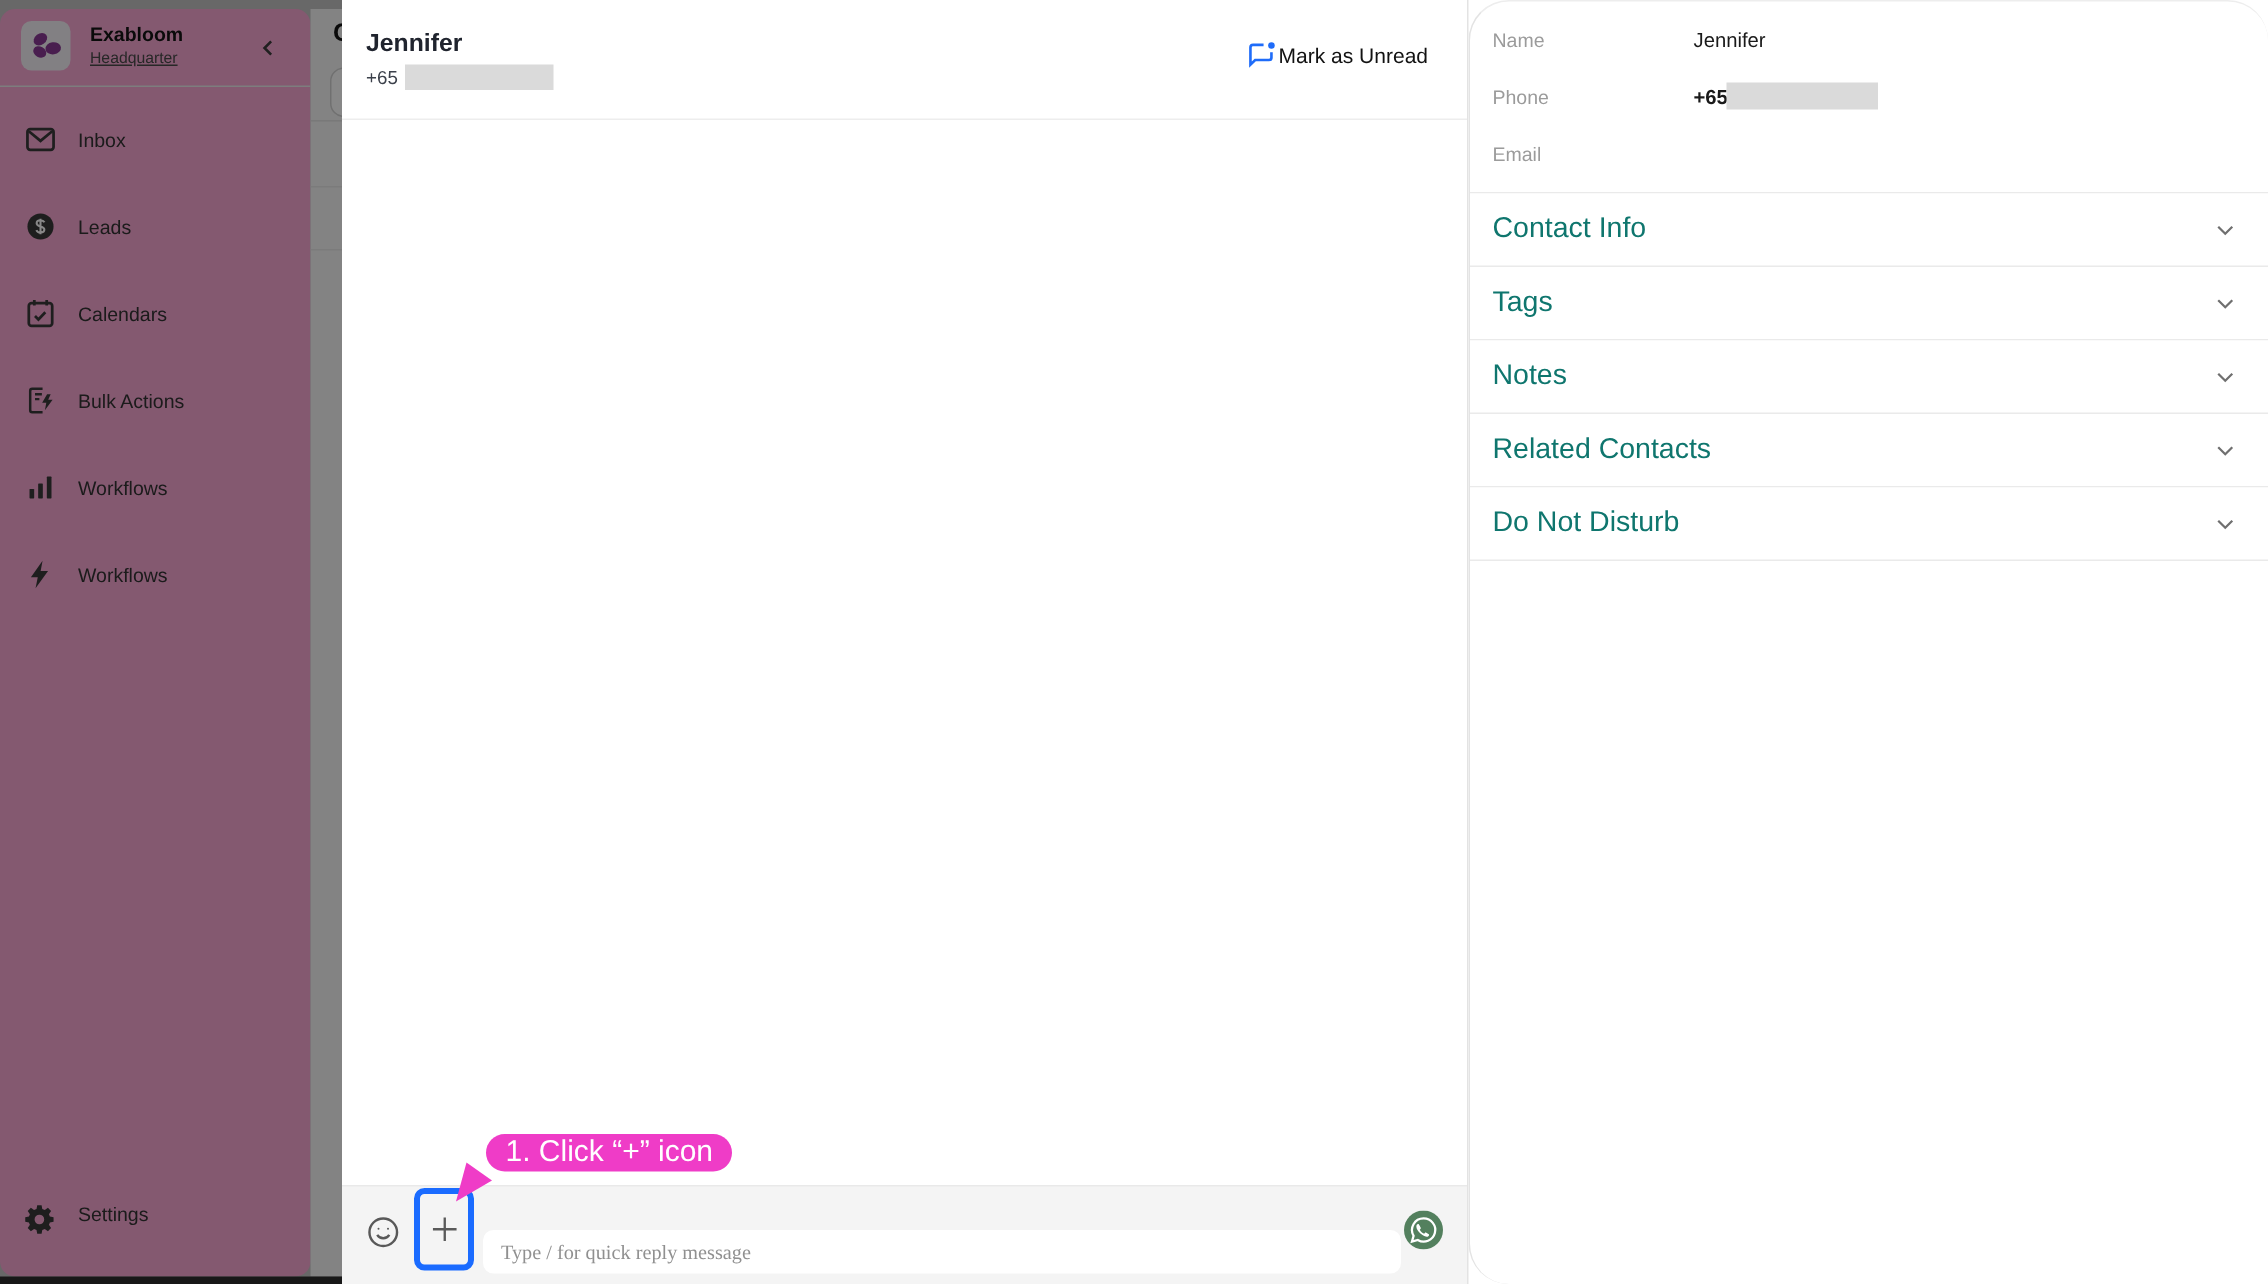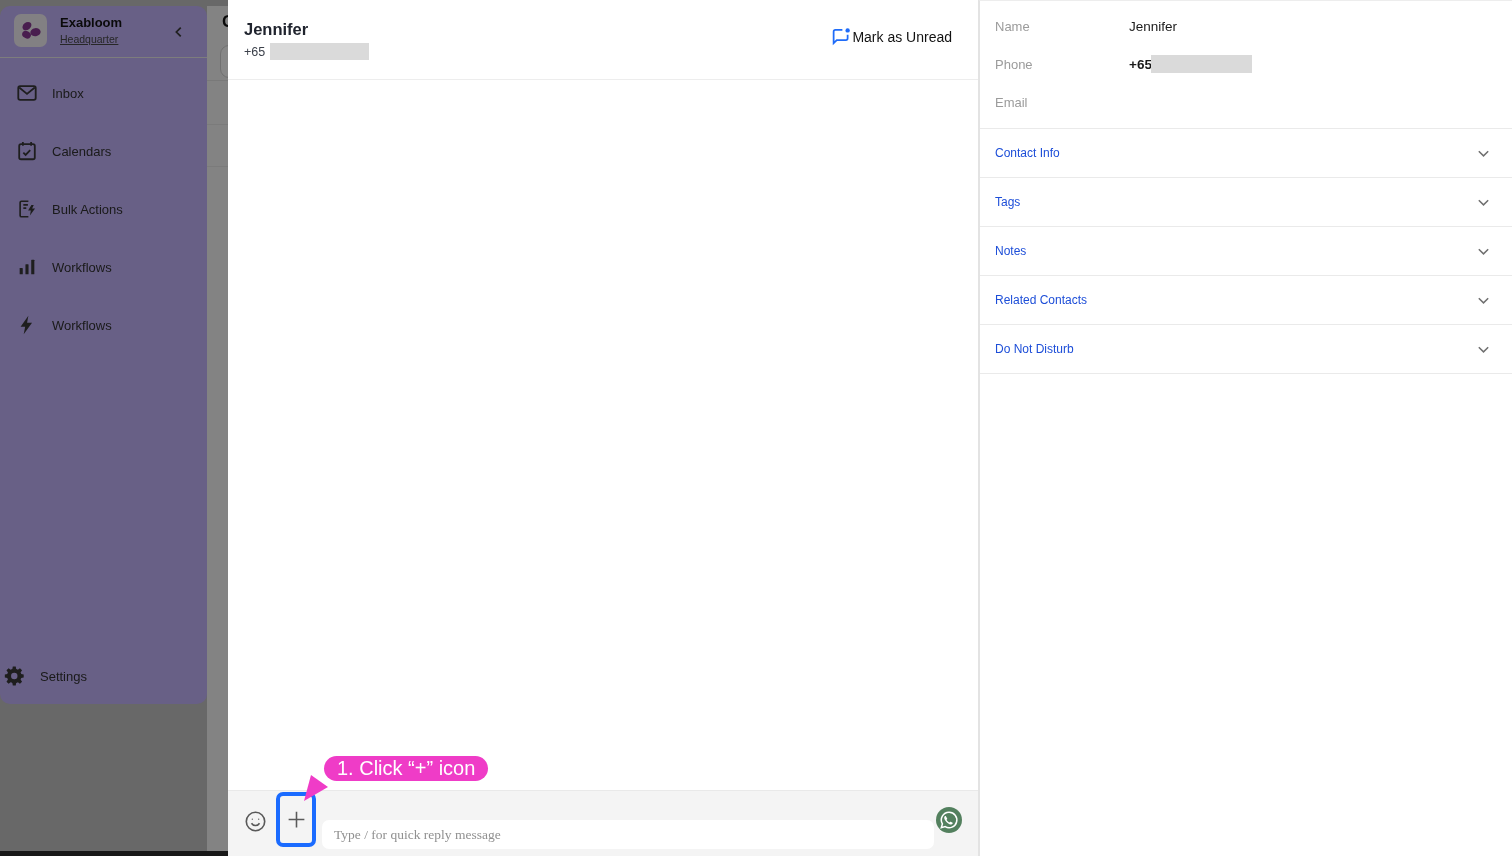--- a/index.html
+++ b/index.html
@@ -4,37 +4,37 @@
 <style>
   * { margin:0; padding:0; box-sizing:border-box; }
   html,body { width:1512px; height:856px; overflow:hidden;
     font-family:"Liberation Sans", sans-serif; background:#fff; }
   .abs { position:absolute; }
 
   
   #left-region { left:0; top:0; width:228px; height:856px; background:#c4c4c4; }
   #left-bottom-gap { left:0; top:851px; width:228px; height:5px; background:#2e2e2e; }
 
-  #sidebar-card { left:0; top:6px; width:207px; height:698px; background:#c4b5fd;
+  #sidebar-card { left:0; top:6px; width:207px; height:845px; background:#f9a8d4;
     border-radius:10px; overflow:hidden; }
   #sidebar-header { position:absolute; left:0; top:0; width:100%; height:52px;
     border-bottom:1px solid #ececec; }
   #logo-square { position:absolute; left:14px; top:8px; width:33px; height:33px;
     background:#f6f1f7; border-radius:7px; display:flex; align-items:center; justify-content:center; }
   #org-name { position:absolute; left:60px; top:9px; font-size:13px; font-weight:bold; color:#141414; }
   #org-sub  { position:absolute; left:60px; top:27px; font-size:10.5px; color:#4a4a4a;text-decoration:underline; }
   #collapse-btn { position:absolute; left:168px; top:15px; width:22px; height:22px;
     display:flex; align-items:center; justify-content:center; cursor:pointer; }
 
   #sidebar-nav { position:absolute; left:0; top:58px; width:100%;text-align:right; }
   .nav-item { height:58px; display:flex; align-items:center; padding-left:16px; cursor:pointer; }
   .nav-item .icn { width:22px; height:22px; color:#3a3a3a; display:flex; align-items:center; justify-content:center; }
   .nav-item .lbl { margin-left:14px; font-size:13px; color:#333333; }
   #settings-item { position:absolute; left:0; bottom:7px; width:100%; height:42px;
-    display:flex; align-items:center; padding-left:4px; cursor:pointer; }
+    display:flex; padding-left:16px; cursor:pointer; }
   #settings-item .icn { width:22px; height:22px; color:#3a3a3a; display:flex; align-items:center; justify-content:center; }
   #settings-item .lbl { margin-left:14px; font-size:13px; color:#333333; }
 
   #conv-strip { left:207px; top:6px; width:21px; height:845px; background:#f7f7f7; overflow:hidden; }
   #conv-heading { position:absolute; left:15px; top:6px; font-size:17px; font-weight:bold; color:#141414; white-space:nowrap; }
   #conv-search { position:absolute; left:13px; top:39px; width:46px; height:33px;
     background:#ffffff; border:1px solid #d4d4d4; border-radius:9px; }
   #conv-strip .strip-sep { position:absolute; left:0; width:100%; height:1px; background:#e9e9e9; }
   #conv-header-sep { position:absolute; left:0; top:74px; width:100%; height:1px; background:#e4e4e4; }
 
@@ -64,28 +64,28 @@
   #whatsapp-btn { position:absolute; left:708px; top:16px; width:26px; height:26px; cursor:pointer; }
 
   
   #annotation-pill { position:absolute; left:96px; top:756px; height:25px; line-height:25px;
     padding:0 13px; background:#ef3cc7; color:#ffffff; font-size:20px; border-radius:13px;
     white-space:nowrap; z-index:60; }
   #annotation-arrow { position:absolute; left:71px; top:774px; z-index:60; }
 
   
   #contact-panel { left:979px; top:0; width:533px; height:856px; background:#ffffff;
-    border-top:1px solid #ededed; }
+    border-top:1px solid #ededed;border-radius:27px; }
   .field-label { position:absolute; left:15px; font-size:13px; color:#9b9b9b; }
   .field-value { position:absolute; left:149px; font-size:13.5px; color:#1a1a1a; }
   #contact-phone-redact { position:absolute; left:171px; top:54px; width:101px; height:18px; }
   #fields-sep { position:absolute; left:0; top:127px; width:100%; height:1px; background:#eaeaea; }
   .section-row { position:absolute; left:0; width:100%; height:49px; display:flex; align-items:center;
     justify-content:space-between; padding:0 21px 0 15px; border-bottom:1px solid #eaeaea; cursor:pointer; background:#fff; }
-  .section-row .lbl { font-size:12px; color:#1d4ed8; }
+  .section-row .lbl { font-size:19px; color:#0f766e; }
 </style>
 </head>
 <body>
 
 <div id="left-region" class="abs">
 
   <div id="sidebar-card" class="abs">
     <div id="sidebar-header">
       <div id="logo-square">
         <svg width="26" height="26" viewBox="0 0 32 32">
@@ -111,20 +111,29 @@
           <svg width="22" height="22" viewBox="0 0 24 24">
               <rect x="2.5" y="4.5" width="19" height="15" rx="2" fill="none" stroke="currentColor" stroke-width="2"></rect>
               <path d="M3.5 6l8.5 7 8.5-7" fill="none" stroke="currentColor" stroke-width="2"></path>
             </svg>
         </span>
         <span class="lbl">Inbox</span>
       </div>
       <div class="nav-item">
         <span class="icn">
           <svg width="22" height="22" viewBox="0 0 24 24">
+              <circle cx="12" cy="12" r="9.5" fill="currentColor"></circle>
+              <path d="M12 6.3v11.4M14.9 8.9c-.6-1-1.6-1.5-2.9-1.5-1.5 0-2.8.8-2.8 2.2 0 3 5.6 1.7 5.6 4.6 0 1.4-1.3 2.2-2.8 2.2-1.4 0-2.5-.6-3-1.8" stroke="#ffffff" stroke-width="1.5" fill="none"></path>
+            </svg>
+        </span>
+        <span class="lbl">Leads</span>
+      </div>
+      <div class="nav-item">
+        <span class="icn">
+          <svg width="22" height="22" viewBox="0 0 24 24">
               <rect x="3.5" y="4.5" width="17" height="16.5" rx="2" fill="none" stroke="currentColor" stroke-width="2"></rect>
               <path d="M7.5 2.2v4M16.5 2.2v4" stroke="currentColor" stroke-width="2"></path>
               <path d="M8 13.8l2.5 2.5 5-5.2" fill="none" stroke="currentColor" stroke-width="2"></path>
             </svg>
         </span>
         <span class="lbl">Calendars</span>
       </div>
       <div class="nav-item">
         <span class="icn">
           <svg width="22" height="22" viewBox="0 0 24 24" fill="none" stroke="currentColor" stroke-width="1.8">

